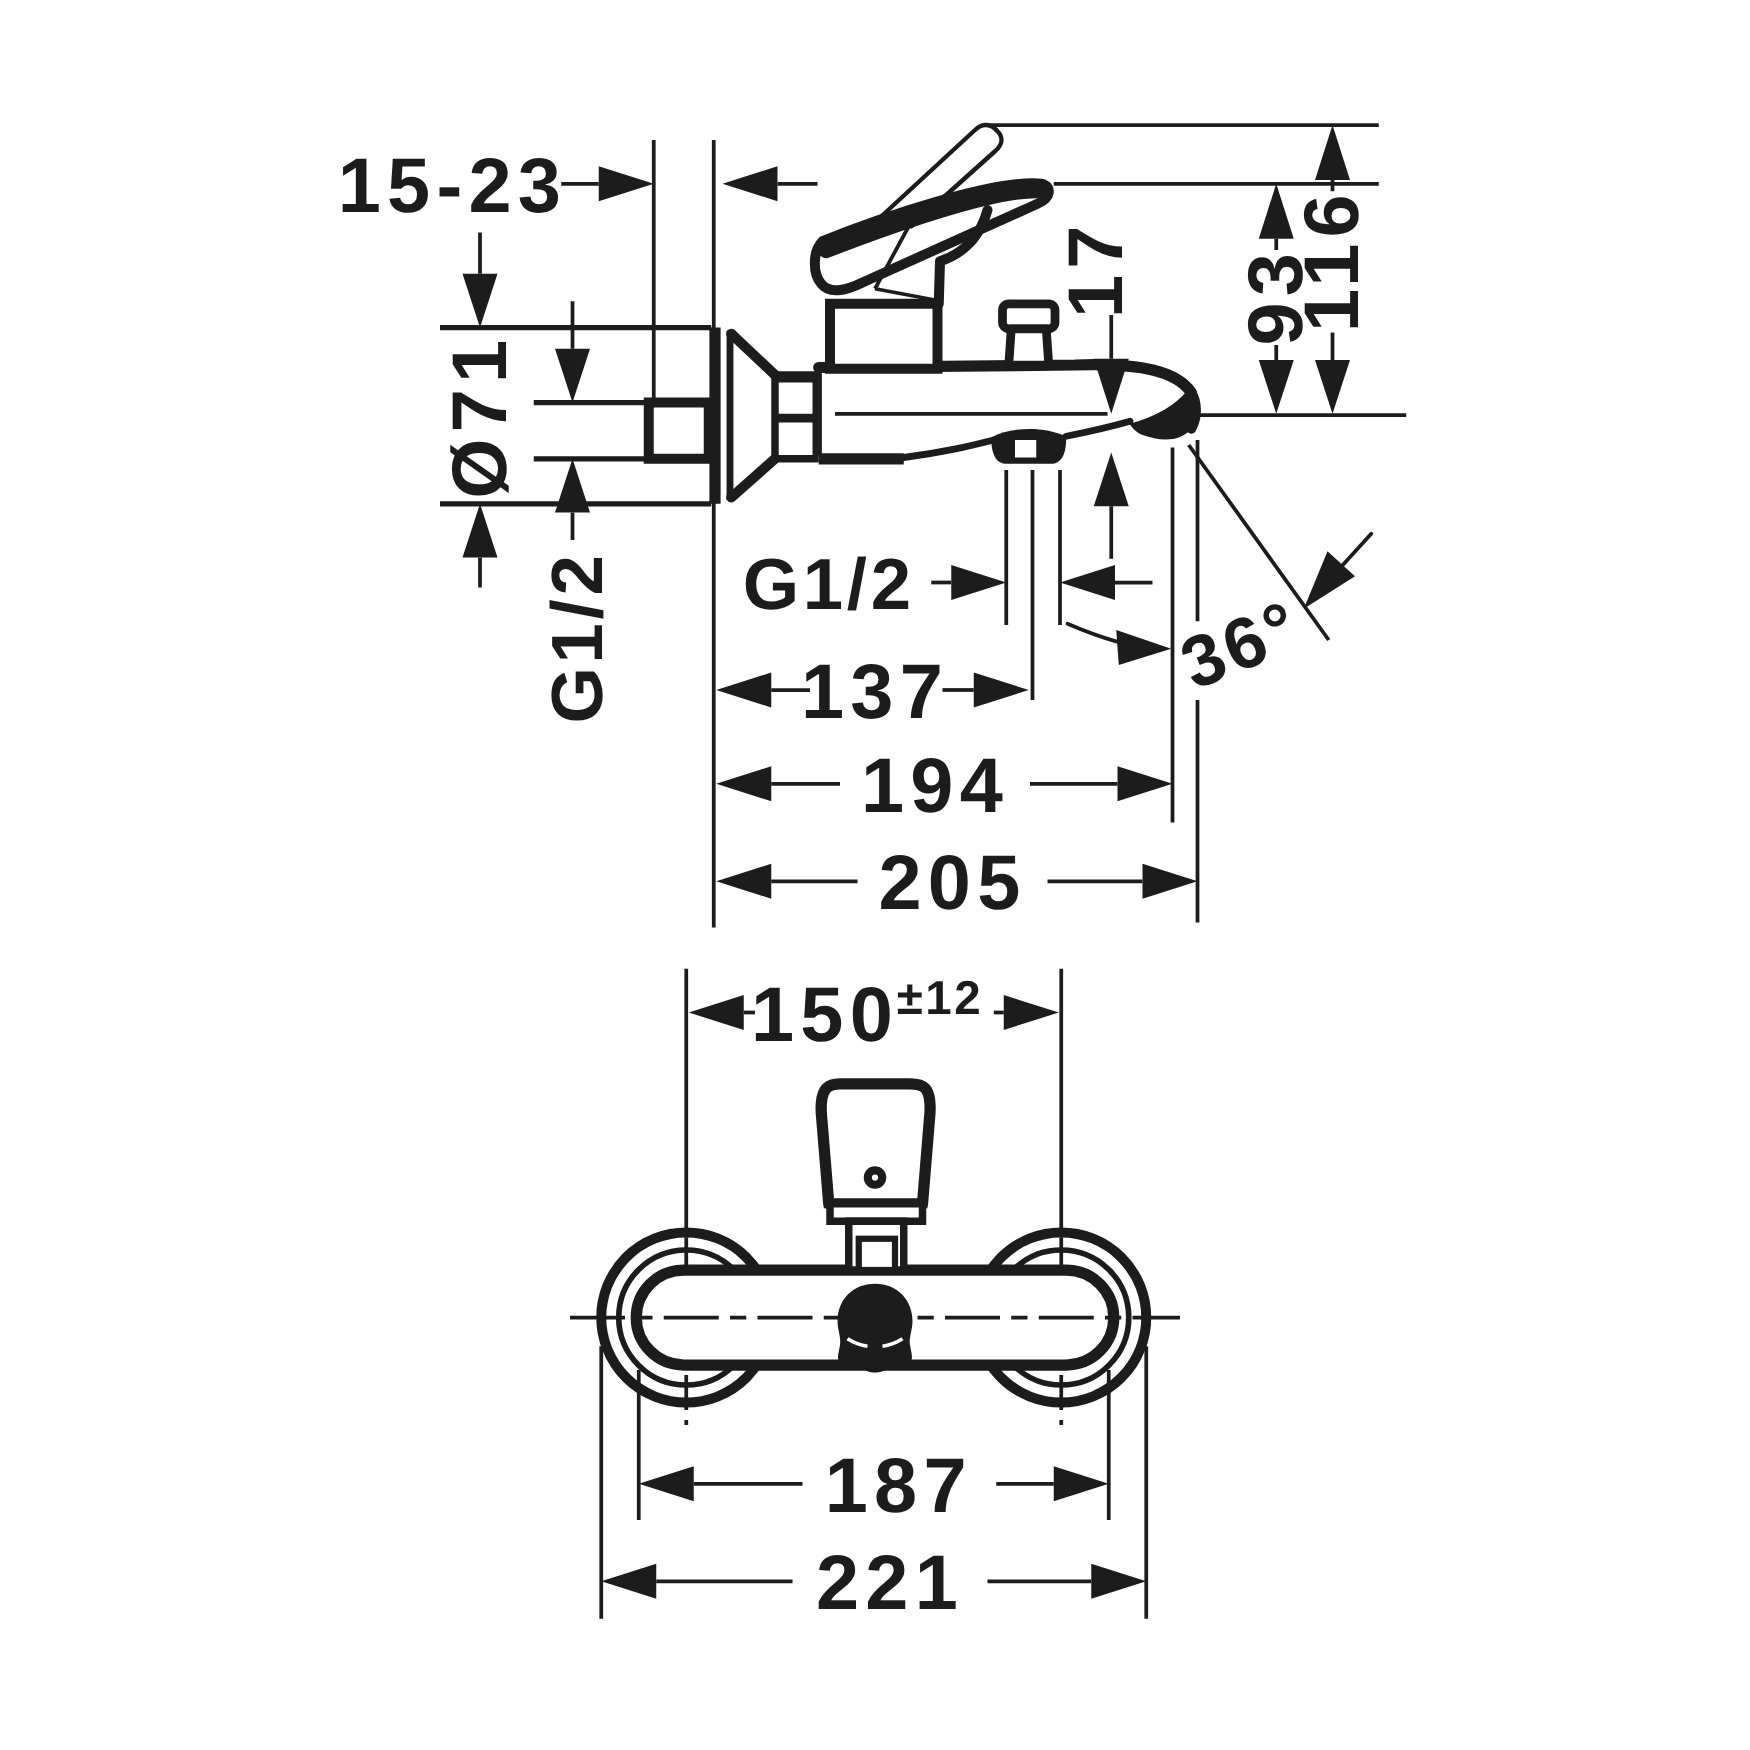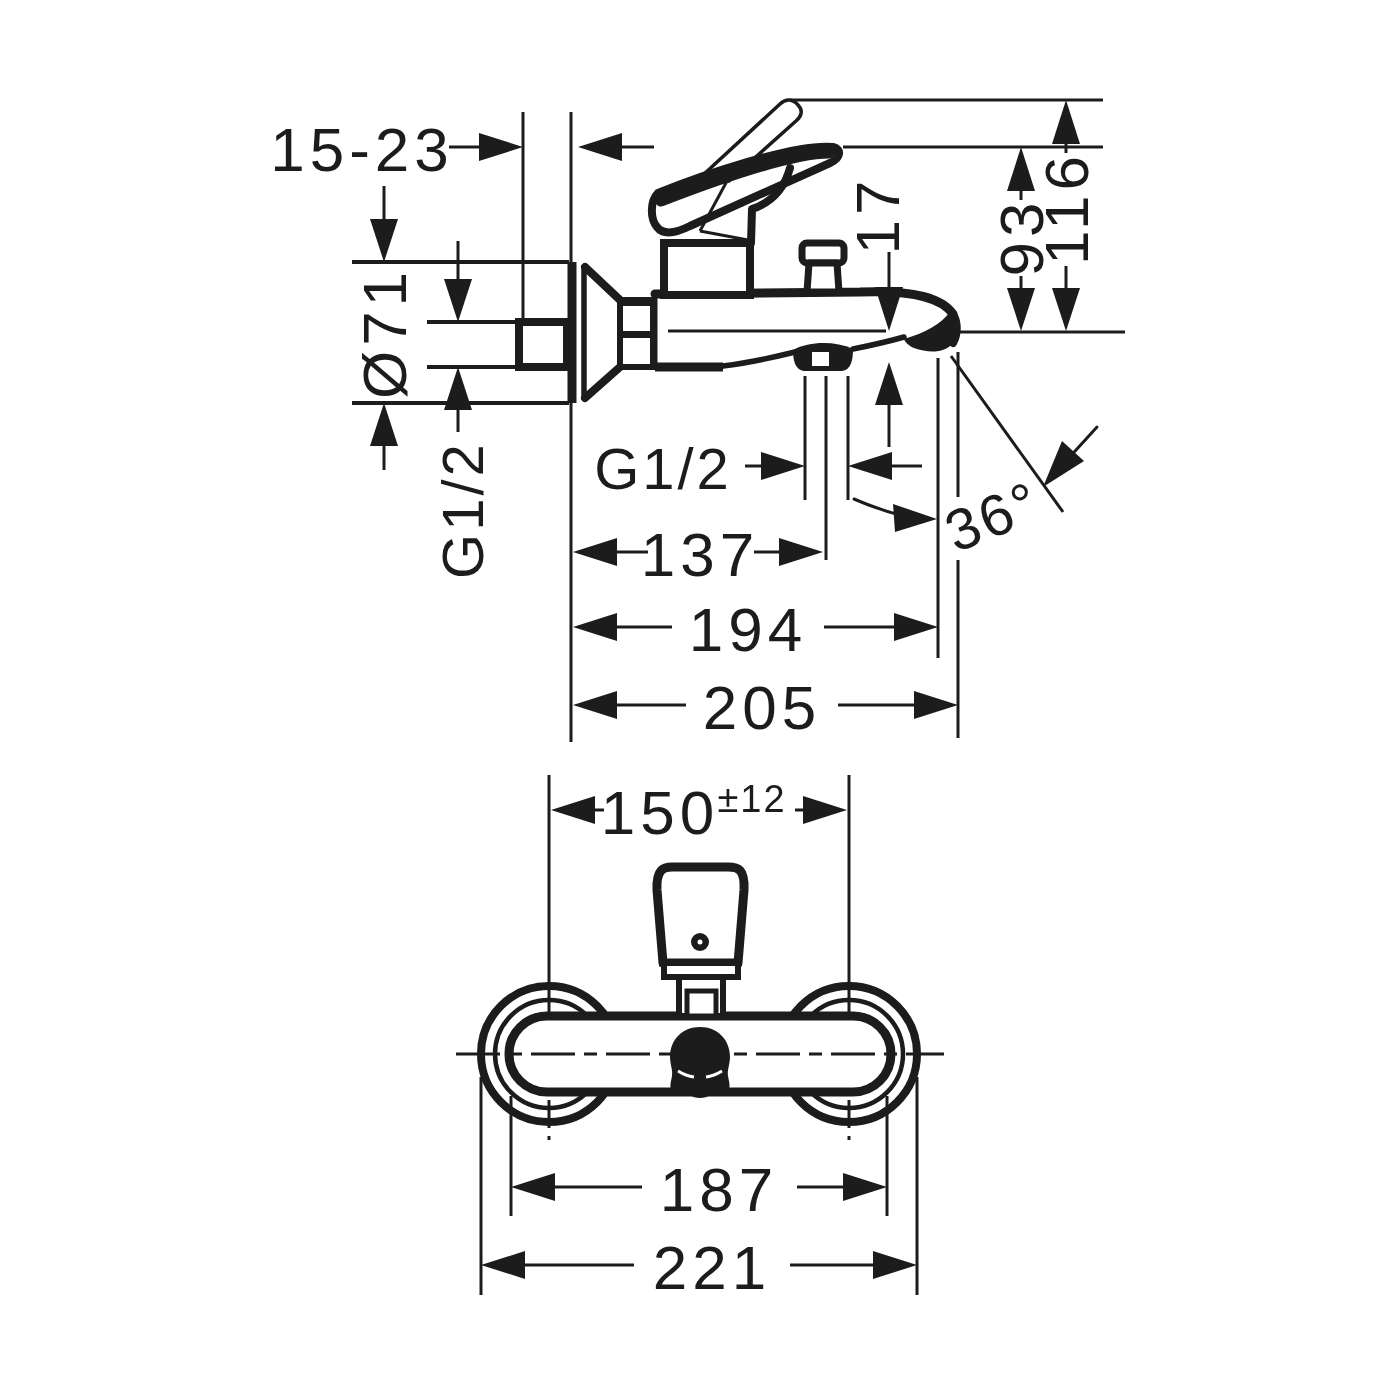--- a/index.html
+++ b/index.html
@@ -1,17 +1,17 @@
 <!DOCTYPE html>
 <html><head>
 <meta charset="utf-8">
 <style>
   :root{ --ink:#1c1c1c; --bg:#ffffff; }
   html,body{margin:0;padding:0;background:var(--bg);}
-  .stage{position:relative;width:1312px;height:1400px;background:var(--bg);overflow:hidden;}
+  .stage{position:relative;width:1312px;height:1400px;background:var(--bg);overflow:hidden;font-weight:bold;}
   svg{position:absolute;left:0;top:0;}
   .ln  {stroke:var(--ink);stroke-width:3;fill:none;stroke-linecap:butt;}
   .ln4 {stroke:var(--ink);stroke-width:4.2;fill:none;}
   .md  {stroke:var(--ink);stroke-width:5.5;fill:none;}
   .th  {stroke:var(--ink);stroke-width:9;fill:none;}
   .th8 {stroke:var(--ink);stroke-width:8;fill:none;}
   .th7 {stroke:var(--ink);stroke-width:7;fill:none;}
   .wfill{fill:var(--bg);}
   .blk {fill:var(--ink);stroke:none;}
   .rnd {stroke-linecap:round;stroke-linejoin:round;}

